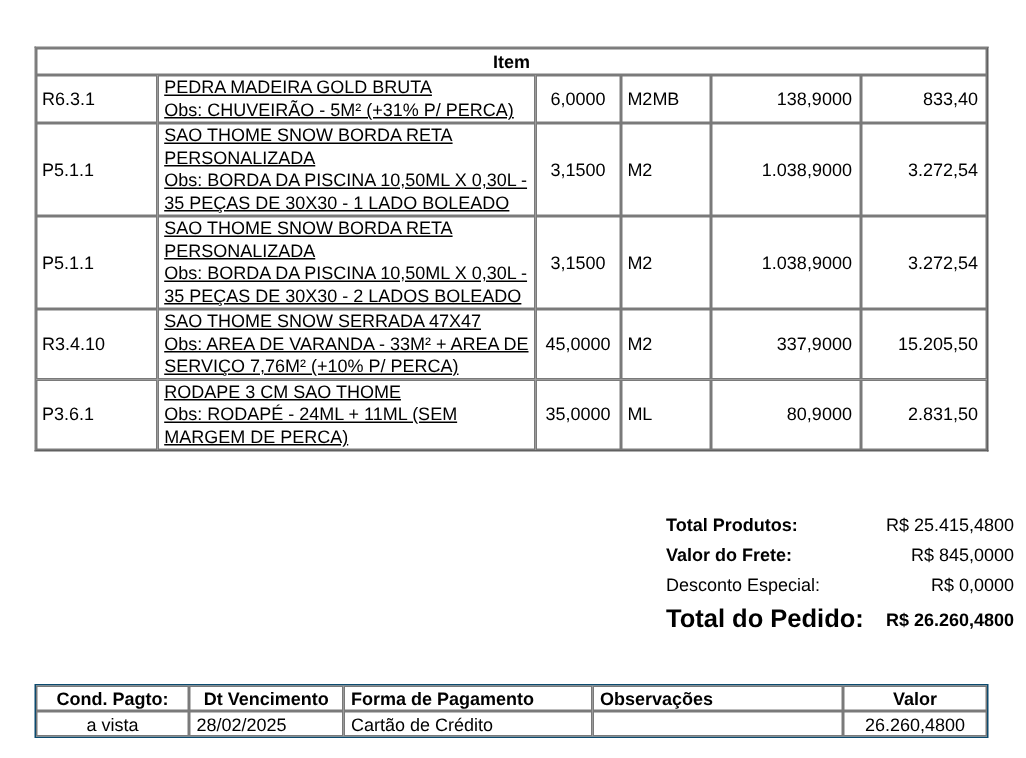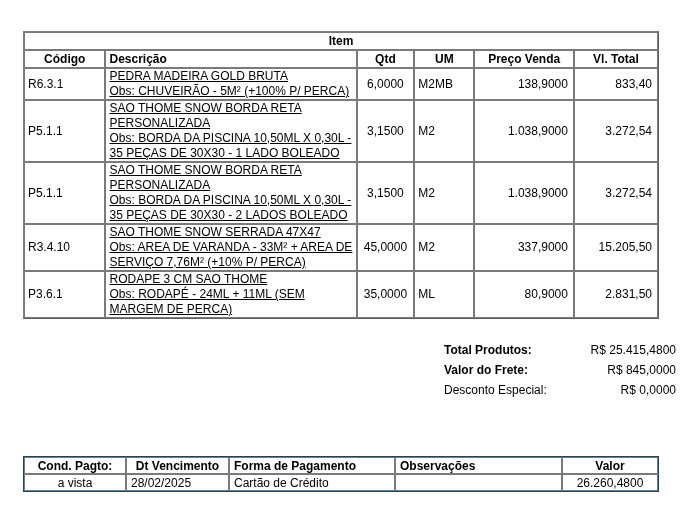--- a/index.html
+++ b/index.html
@@ -51,34 +51,26 @@
   .l { text-align: left; }
 </style>
 </head>
 <body>
 
 <table class="items">
   <tbody>
       <tr>
     <th colspan="6">Item</th>
   </tr>
-  <tr>
-    <th>Código</th>
-    <th class="left">Descrição</th>
-    <th>Qtd</th>
-    <th>UM</th>
-    <th>Preço Venda</th>
-    <th>Vl. Total</th>
-  </tr>
 
   <tr class="row">
     <td class="code">R6.3.1</td>
     <td class="desc">
       <div>PEDRA MADEIRA GOLD BRUTA</div>
-      <div>Obs: CHUVEIRÃO - 5M² (+100% P/ PERCA)</div>
+      <div>Obs: CHUVEIRÃO - 5M² (+31% P/ PERCA)</div>
     </td>
     <td class="qty">6,0000</td>
     <td class="um">M2MB</td>
     <td class="price">138,9000</td>
     <td class="total">833,40</td>
   </tr>
 
   <tr class="row tall">
     <td class="code">P5.1.1</td>
     <td class="desc">
@@ -141,20 +133,24 @@
     <span class="tot-value">R$ 25.415,4800</span>
   </div>
   <div class="tot-line">
     <span class="tot-label bold">Valor do Frete:</span>
     <span class="tot-value">R$ 845,0000</span>
   </div>
   <div class="tot-line">
     <span class="tot-label">Desconto Especial:</span>
     <span class="tot-value">R$ 0,0000</span>
   </div>
+  <div class="tot-line big">
+    <span class="tot-label">Total do Pedido:</span>
+    <span class="tot-value">R$ 26.260,4800</span>
+  </div>
 </div>
 
 <table class="pay">
   <tbody>
       <tr>
     <th class="c" style="width:92px">Cond. Pagto:</th>
     <th class="c" style="width:93px">Dt Vencimento</th>
     <th class="l" style="width:156px">Forma de Pagamento</th>
     <th class="l" style="width:157px">Observações</th>
     <th class="c">Valor</th>

